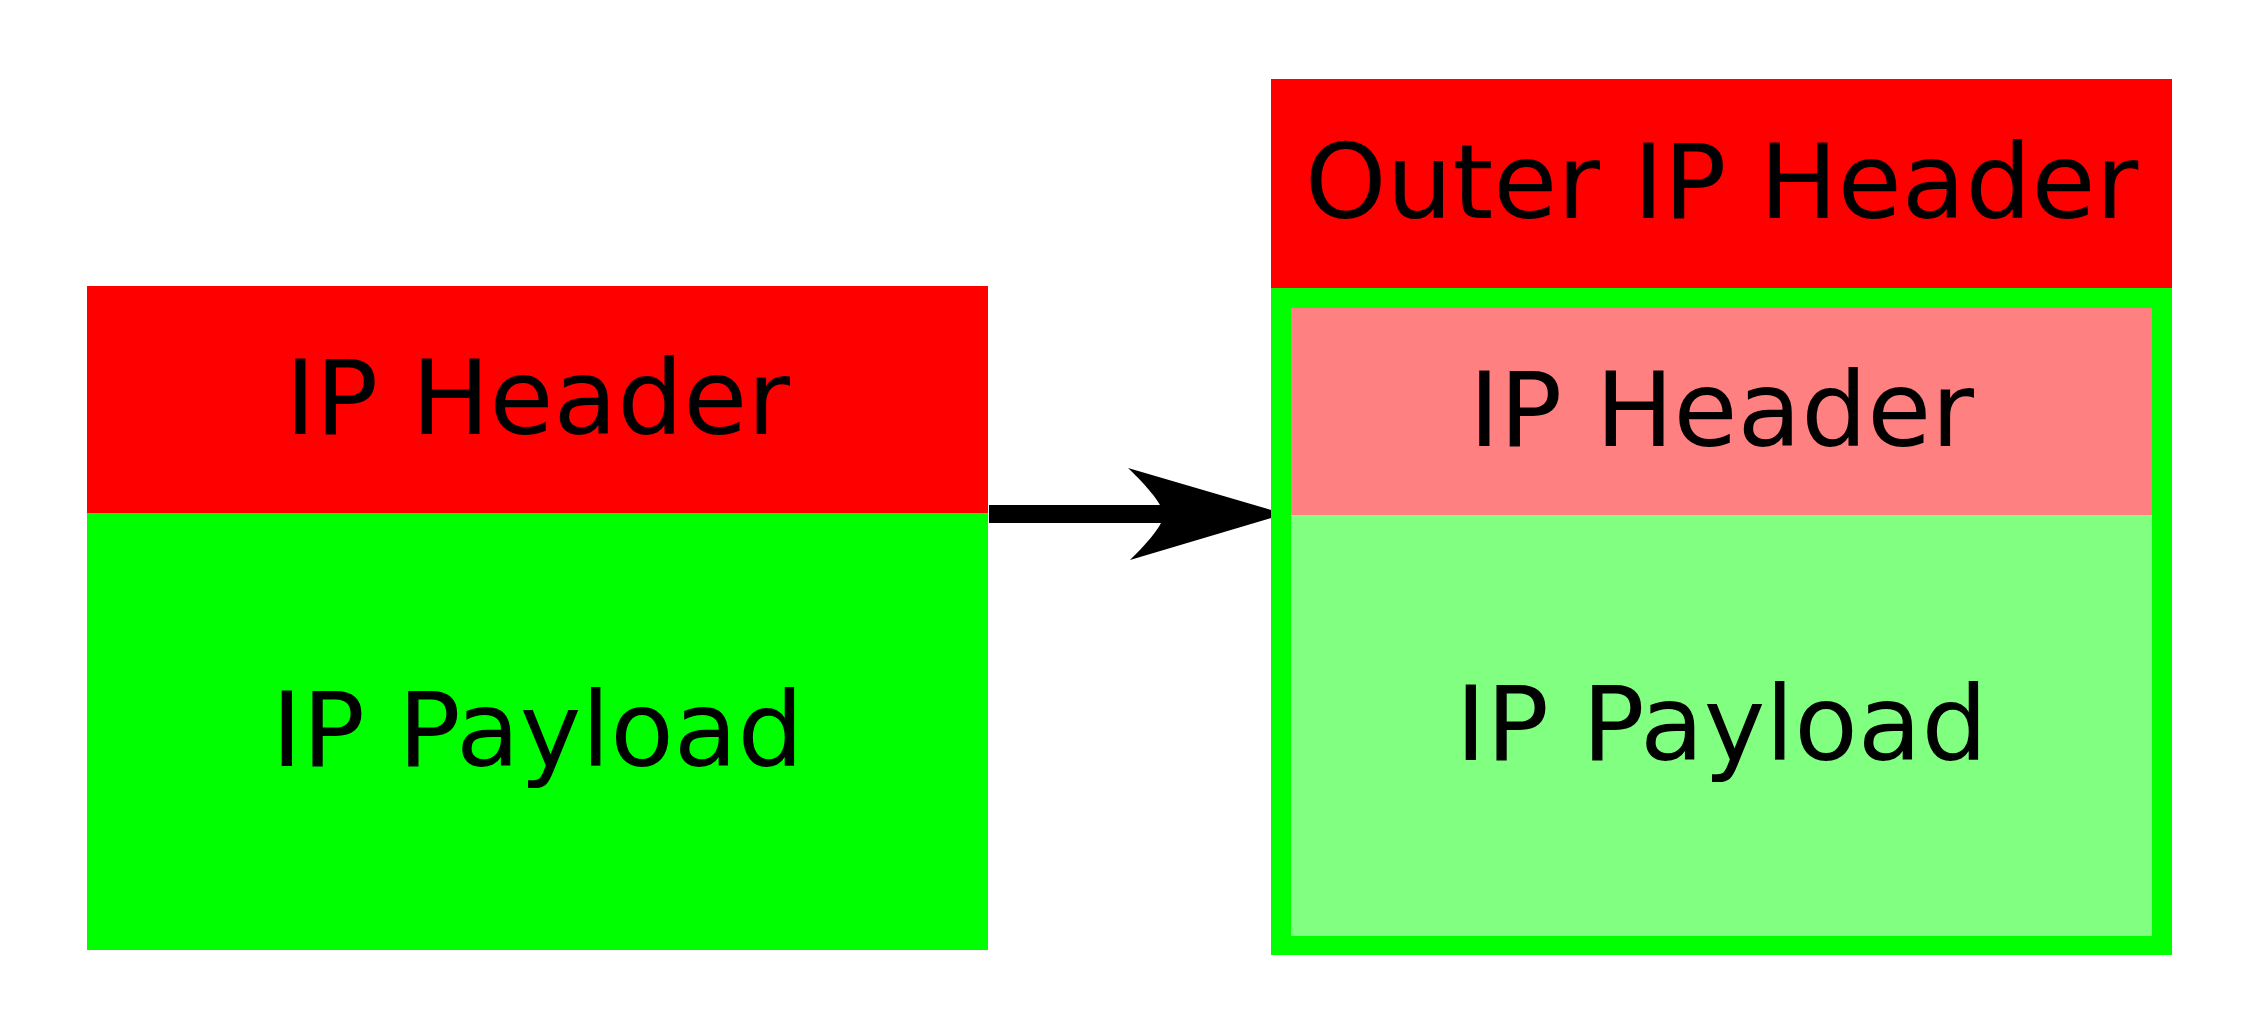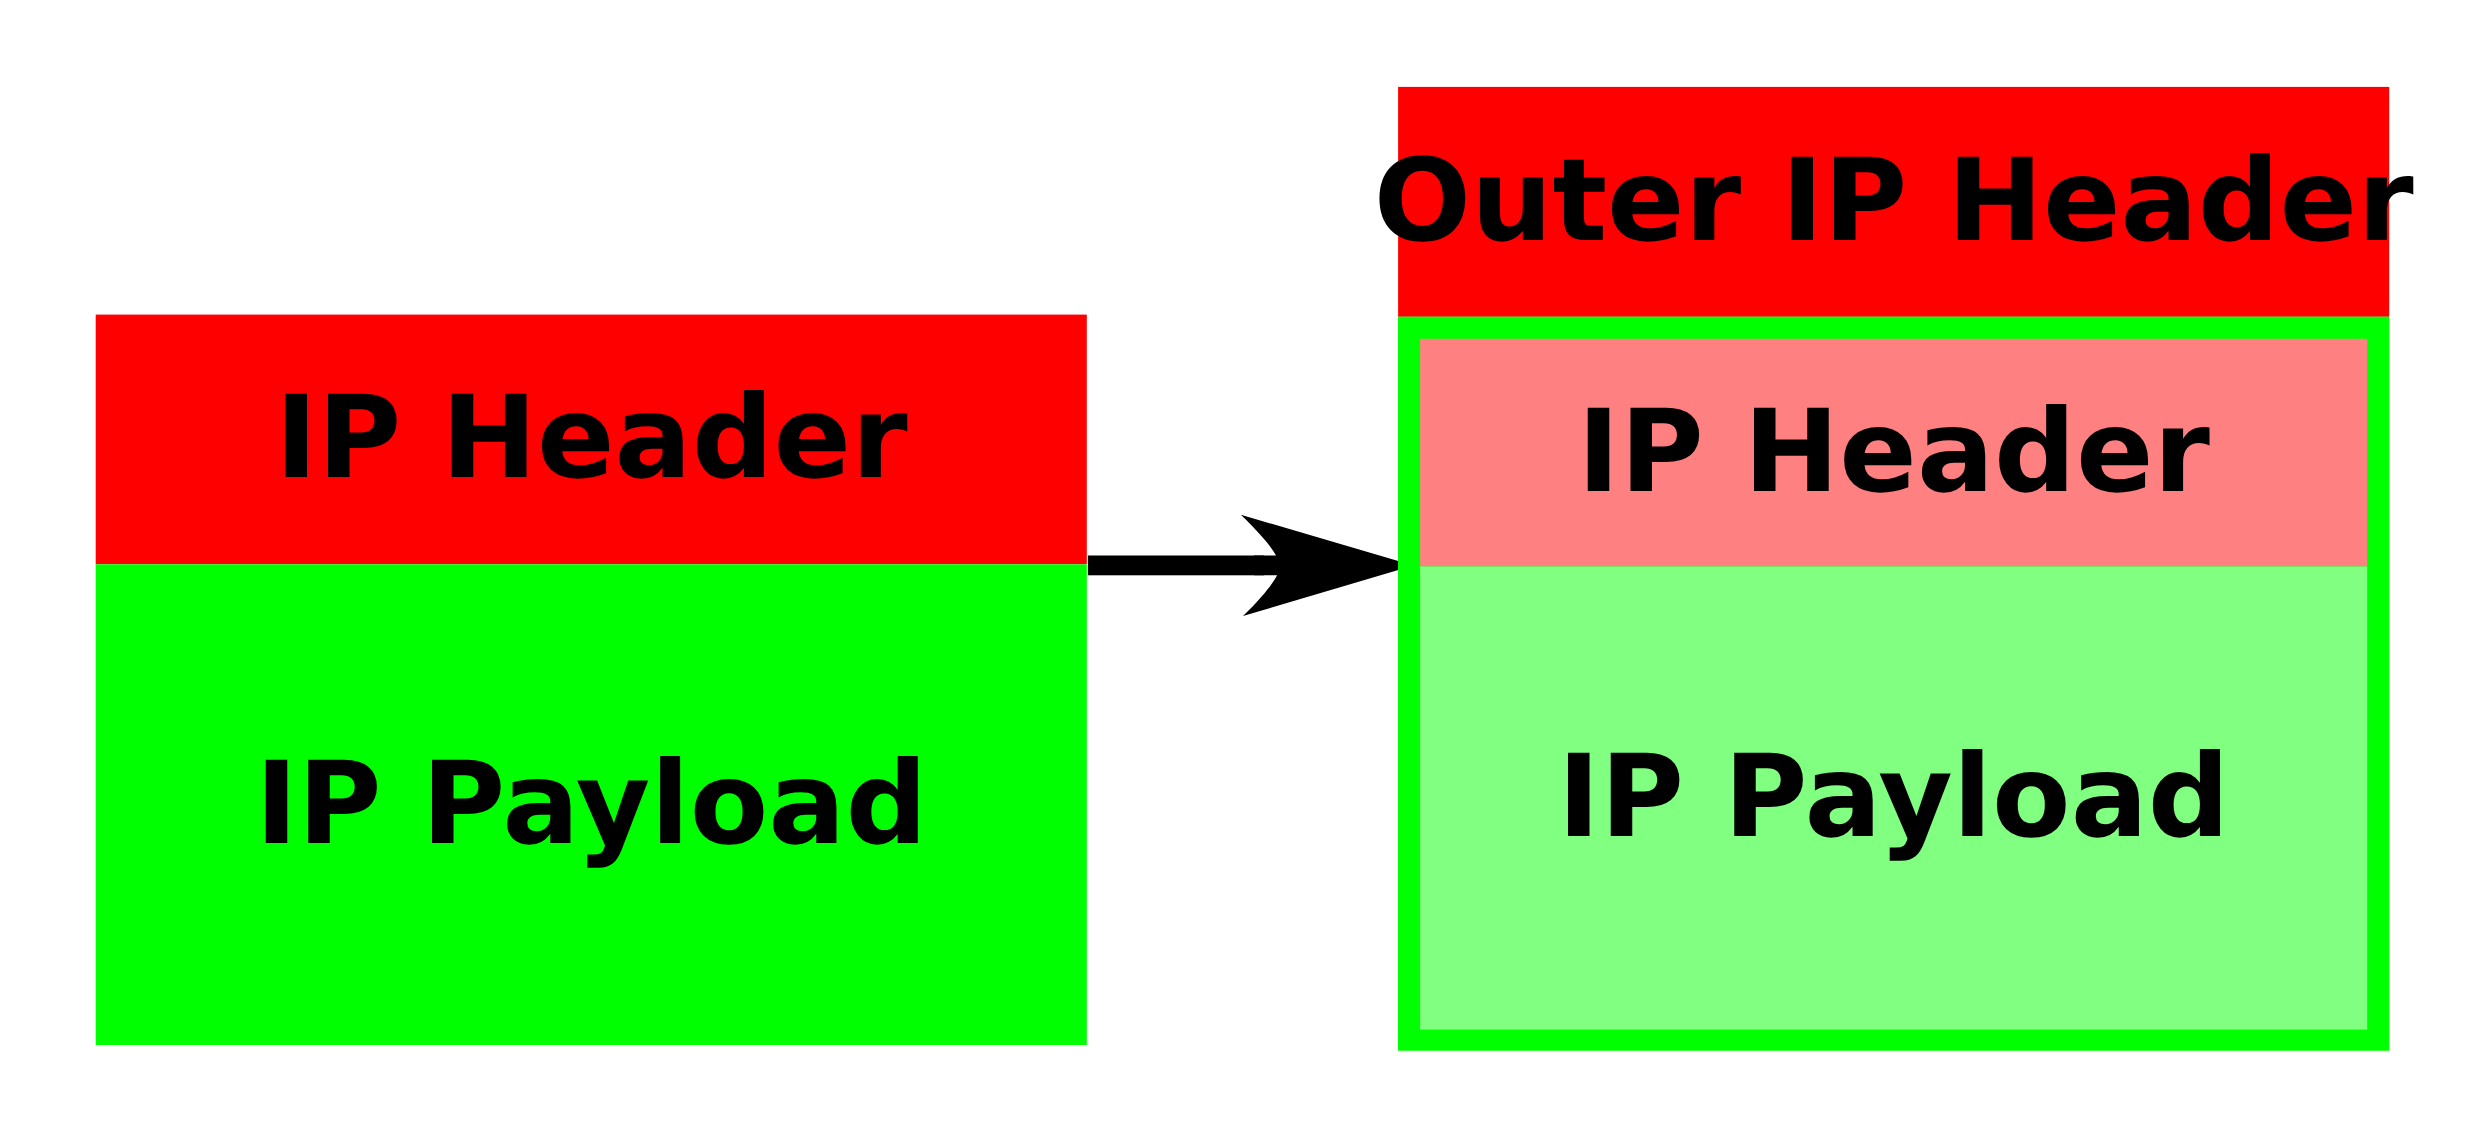--- a/index.html
+++ b/index.html
@@ -28,21 +28,21 @@
     box-sizing: border-box;
     display: flex;
     align-items: center;
     justify-content: center;
     color: #000000;
     line-height: 1;
     white-space: nowrap;
   }
   .pkt-label {
     font-size: 104px;
-    font-weight: 700;
+    font-weight: 400;
     letter-spacing: 0px;
     color: #000000;
     line-height: 1;
     display: block;
     transform: translateY(-2px);
   }
 
   
   #plain-packet {
     left: 87px;

